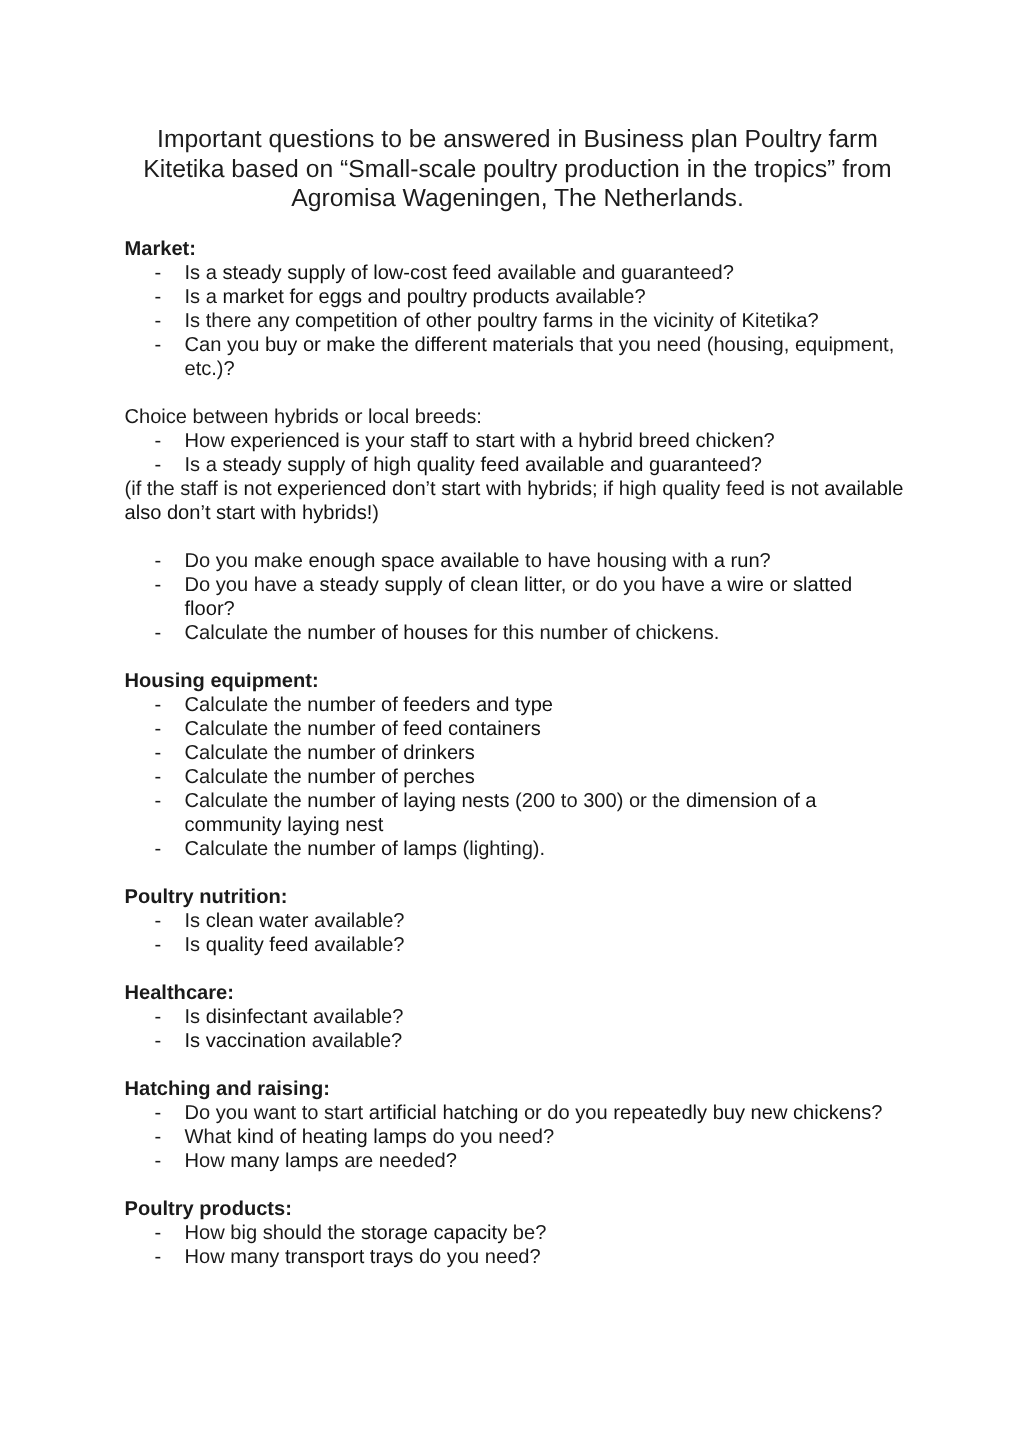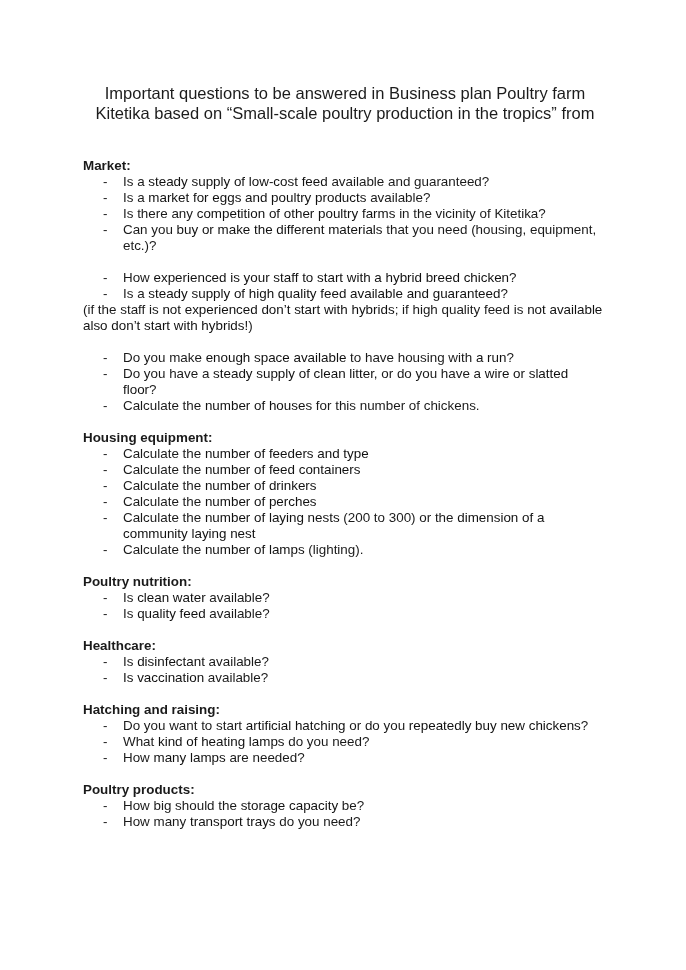--- a/index.html
+++ b/index.html
@@ -26,32 +26,34 @@
     .note { }
     b { font-weight: normal; color: #111; }
   </style>
 </head>
 <body>
 
 <div class="page">
   <div class="title">
     <div>Important questions to be answered in Business plan Poultry farm</div>
     <div>Kitetika based on “Small-scale poultry production in the tropics” from</div>
+    <div>Agromisa Wageningen, The Netherlands.</div>
   </div>
   <div class="content" id="content">
       <div class="section">
         <div class="heading">Market:</div>
         <ul class="list">
           <li class="item"><span class="dash">-</span><span>Is a </span><b>steady supply of low-cost feed</b><span> available and guaranteed?</span></li>
           <li class="item"><span class="dash">-</span><span>Is a </span><b>market for eggs and poultry products</b><span> available?</span></li>
           <li class="item"><span class="dash">-</span><span>Is there any </span><b>competition of other poultry farms</b><span> in the vicinity of Kitetika?</span></li>
           <li class="item"><span class="dash">-</span><span>Can you </span><b>buy or make the different materials</b><span> that you need (housing, equipment, etc.)?</span></li>
         </ul>
       </div>
       <div class="section">
+        <div class="intro">Choice between hybrids or local breeds:</div>
         <ul class="list">
           <li class="item"><span class="dash">-</span><span>How </span><b>experienced is your staff to start with a hybrid breed chicken</b><span>?</span></li>
           <li class="item"><span class="dash">-</span><span>Is a </span><b>steady supply of high quality feed available and guaranteed</b><span>?</span></li>
         </ul>
         <div class="note"><span>(if the staff is </span><b>not experienced don’t start with hybrids</b><span>; if high quality feed is </span><b>not available also don’t start with hybrids!</b><span>)</span></div>
       </div>
       <div class="section">
         <ul class="list">
           <li class="item"><span class="dash">-</span><span>Do you make </span><b>enough space available</b><span> to have housing with </span><b>a run</b><span>?</span></li>
           <li class="item"><span class="dash">-</span><span>Do you have a </span><b>steady supply of clean litter</b><span>, or do you have a </span><b>wire or slatted floor</b><span>?</span></li>

